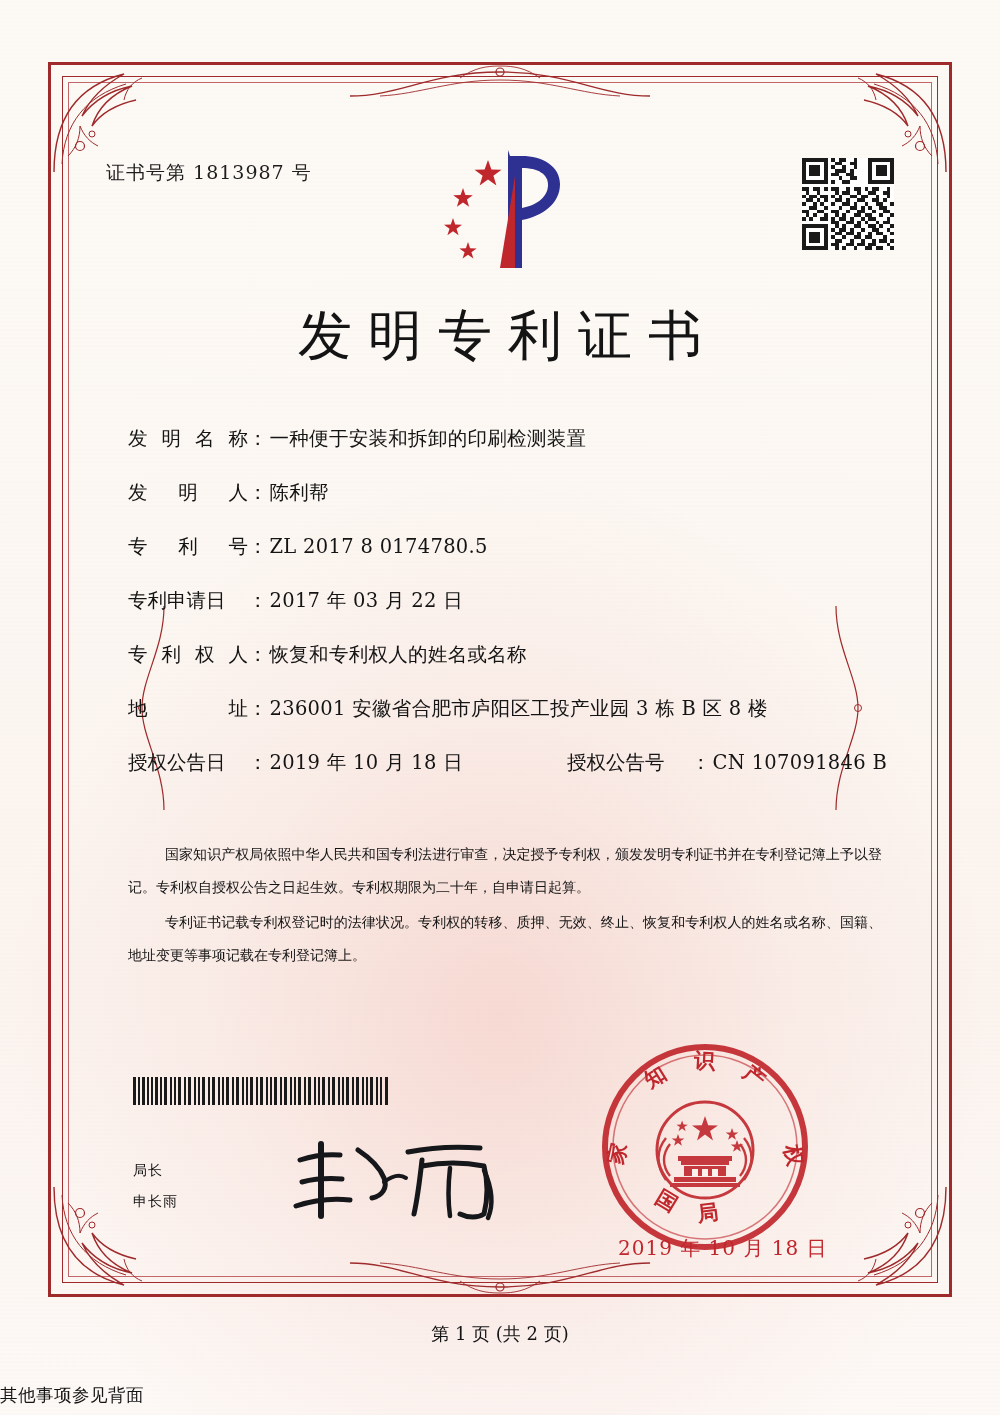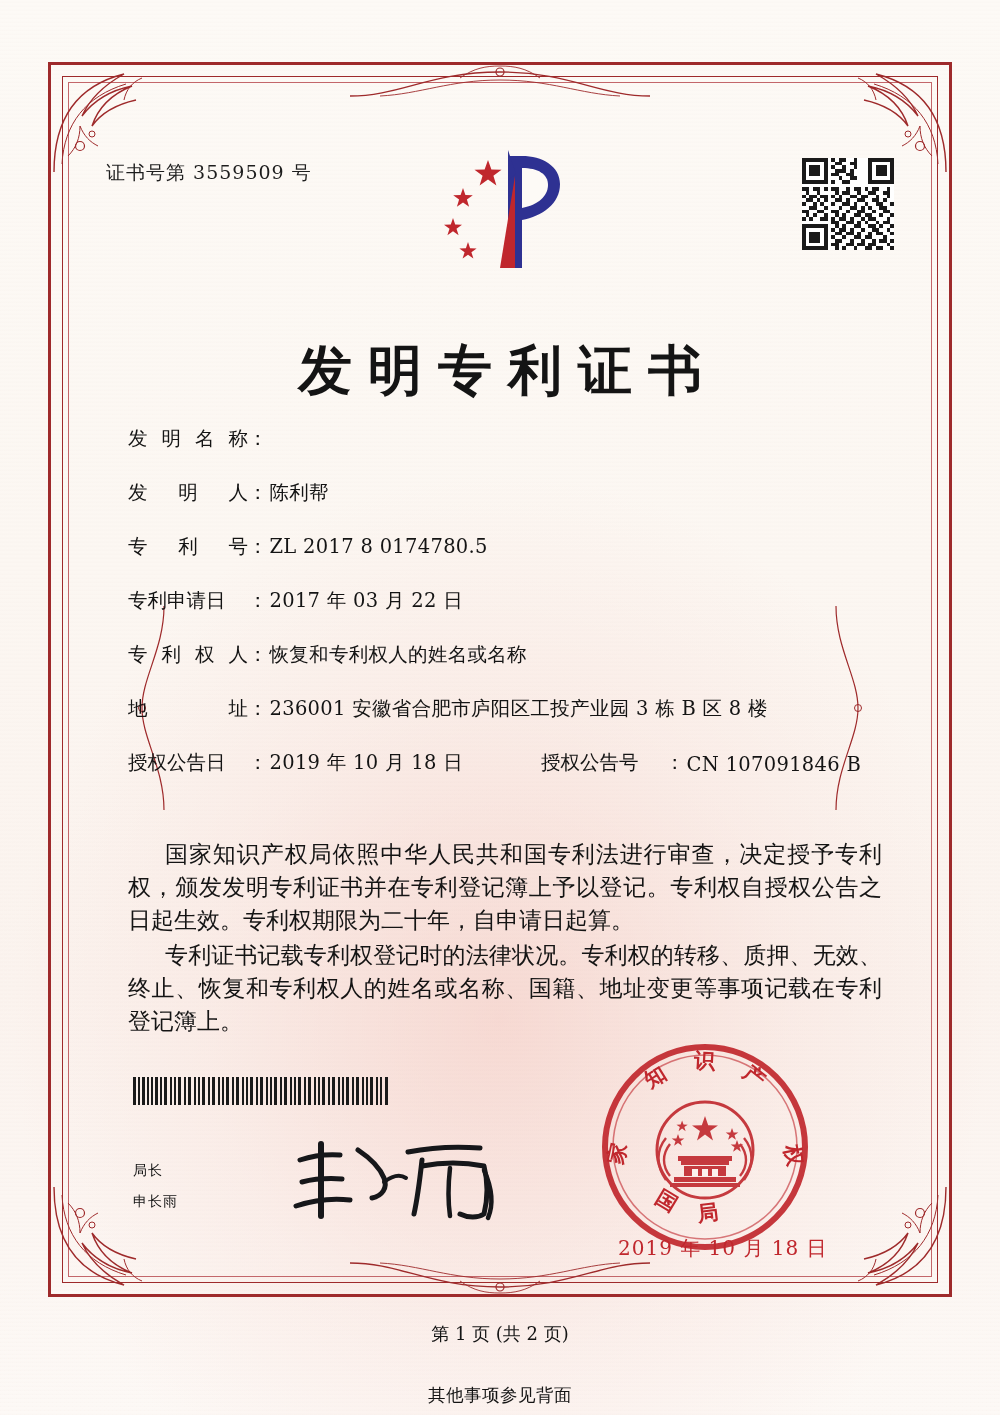--- a/index.html
+++ b/index.html
@@ -126,26 +126,25 @@
     height: 92px;
   }
   .qr svg { width: 100%; height: 100%; display: block; }
 
   .title {
     position: absolute;
     left: 0; right: 0;
     top: 300px;
     text-align: center;
     font-family: "DejaVu Serif", "Liberation Serif", serif;
-    font-weight: bold;
+    font-weight: normal;
     font-size: 54px;
     letter-spacing: 16px;
     text-indent: 16px;
     color: #141414;
-    margin-top: 35px;
   }
 
   
   .fields {
     position: absolute;
     left: 128px;
     right: 110px;
     top: 425px;
     font-family: "DejaVu Serif", "Liberation Serif", serif;
     font-size: 19.5px;
@@ -161,39 +160,39 @@
     width: 120px;
     flex: 0 0 120px;
     display: flex;
     justify-content: space-between;
   }
   .flabel > span { display: inline-block; }
   .fsep { margin: 0 2px 0 0; }
   .fvalue { letter-spacing: 0.3px; }
 
   .frow.dual .col2 {
-    margin-left: 78px;
+    margin-left: 104px;
     display: flex;
-    align-items: flex-end;
+    align-items: center;
   }
   .frow.dual .col2 .flabel2 {
     width: 124px;
     flex: 0 0 124px;
     display: flex;
     justify-content: space-between;
   }
 
   
   .paras {
     position: absolute;
     left: 128px;
     right: 118px;
     top: 838px;
     font-family: "DejaVu Serif", "Liberation Serif", serif;
-    font-size: 23px;
+    font-size: 14px;
     line-height: 33px;
     color: #141414;
     text-align: justify;
   }
   .paras p {
     margin: 0 0 2px 0;
     text-indent: 37px;
   }
 
   
@@ -255,21 +254,21 @@
     top: 1322px;
     text-align: center;
     font-family: "DejaVu Serif", "Liberation Serif", serif;
     font-size: 18px;
     color: #141414;
   }
   .back-note {
     position: absolute;
     left: 0; right: 0;
     top: 1383px;
-    text-align: center;
+    text-align: left;
     font-family: "DejaVu Serif", "Liberation Serif", serif;
     font-size: 17.5px;
     color: #141414;
     letter-spacing: 0.5px;
   }
 </style>
 </head>
 <body>
 
 <div class="page">
@@ -342,21 +341,21 @@
       <circle cx="110" cy="14" r="3.5" stroke-width="1"></circle>
     </svg>
   </div>
   <div class="edge-right">
     <svg viewBox="0 0 220 44" fill="none" stroke="currentColor" stroke-width="1.2">
       <path d="M8 36 C50 36 80 14 110 14 C140 14 170 36 212 36"></path>
       <circle cx="110" cy="14" r="3.5" stroke-width="1"></circle>
     </svg>
   </div>
 
-  <div class="cert-no">证书号第 3559509 号</div>
+  <div class="cert-no">证书号第 1813987 号</div>
 
   <div class="emblem">
     <svg viewBox="0 0 140 125">
 
       <g fill="#c0272d">
         <polygon points="58,10 61.4,19.5 71.5,19.7 63.4,25.8 66.4,35.5 58,29.6 49.6,35.5 52.6,25.8 44.5,19.7 54.6,19.5"></polygon>
         <polygon points="33,38 35.4,45 42.8,45.2 36.9,49.6 39.1,56.7 33,52.4 26.9,56.7 29.1,49.6 23.2,45.2 30.6,45"></polygon>
         <polygon points="23,68 25.2,74.5 32,74.7 26.5,78.7 28.6,85.3 23,81.3 17.4,85.3 19.5,78.7 14,74.7 20.8,74.5"></polygon>
         <polygon points="38,92 40.1,98.2 46.6,98.4 41.4,102.2 43.4,108.5 38,104.7 32.6,108.5 34.6,102.2 29.4,98.4 35.9,98.2"></polygon>
       </g>
@@ -533,20 +532,21 @@
   <div class="fields">
 
     <div class="frow">
       <span class="flabel">
         <span>发</span>
         <span>明</span>
         <span>名</span>
         <span>称</span>
       </span>
       <span class="fsep">：</span>
+      <span class="fvalue">一种便于安装和拆卸的印刷检测装置</span>
     </div>
 
     <div class="frow">
       <span class="flabel">
         <span>发</span>
         <span>明</span>
         <span>人</span>
       </span>
       <span class="fsep">：</span>
       <span class="fvalue">陈利帮</span>

